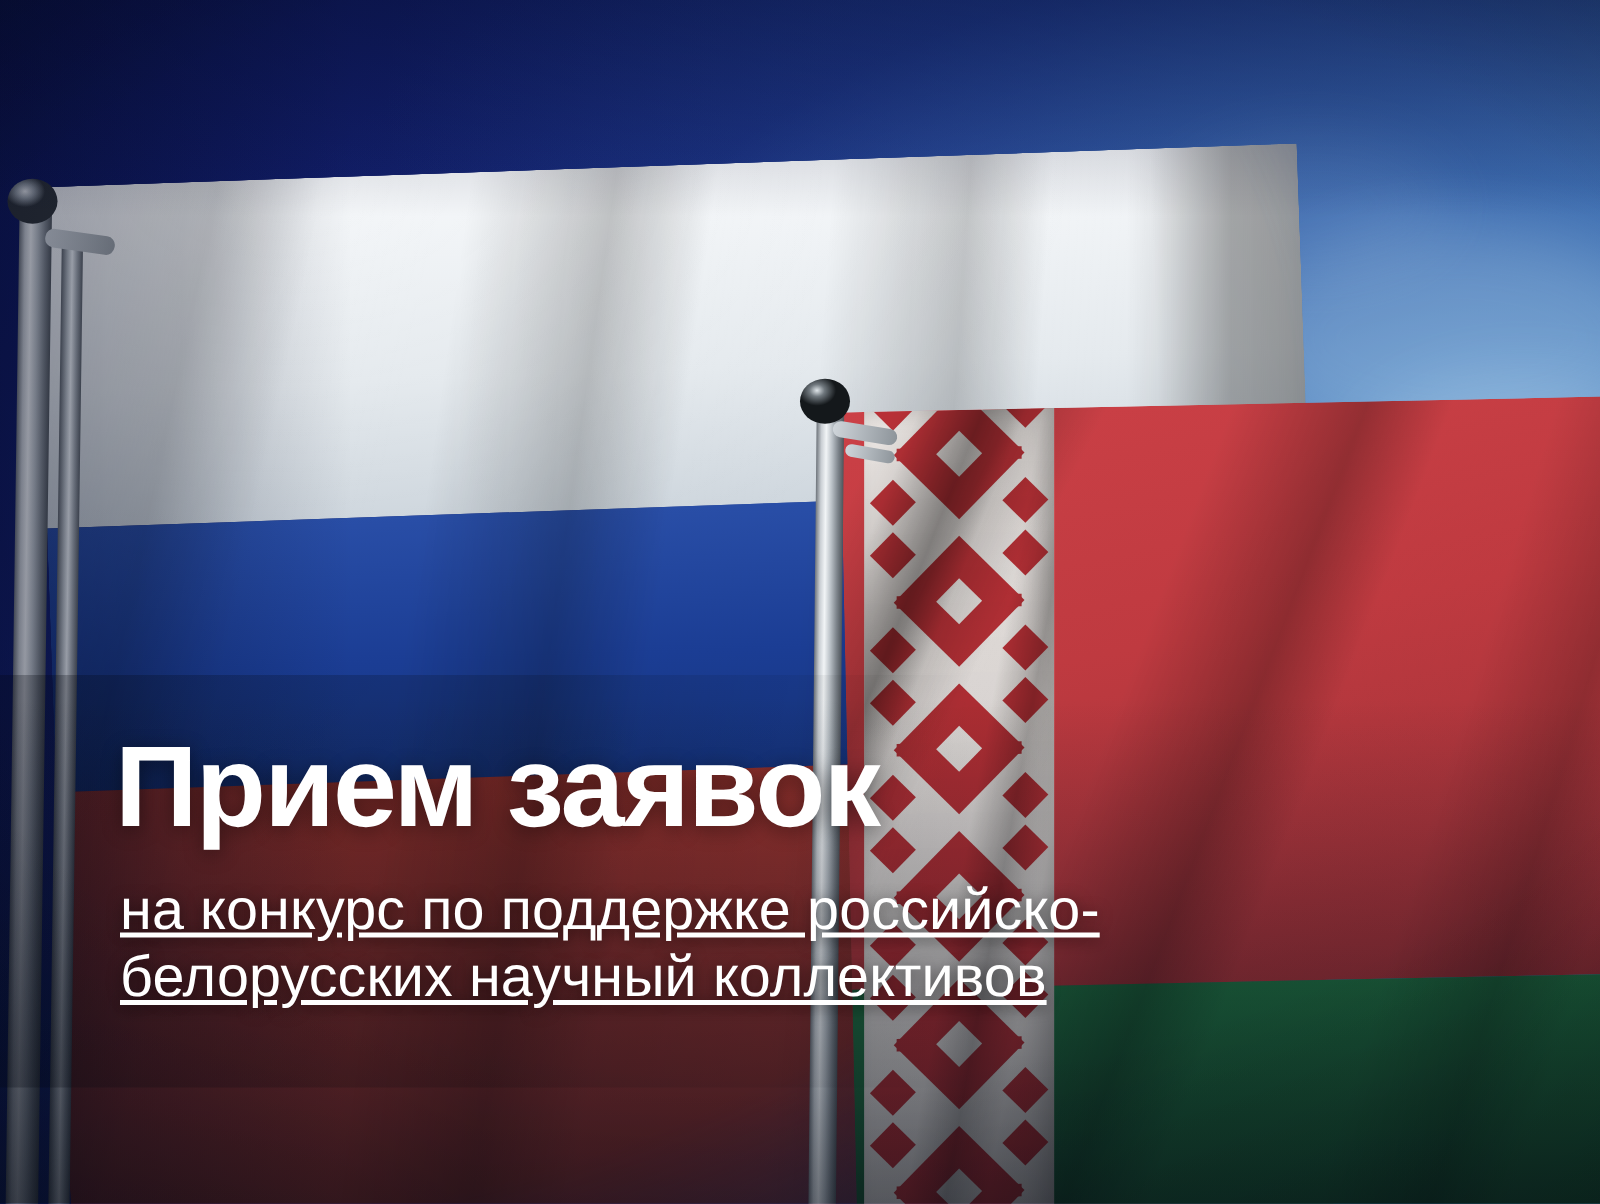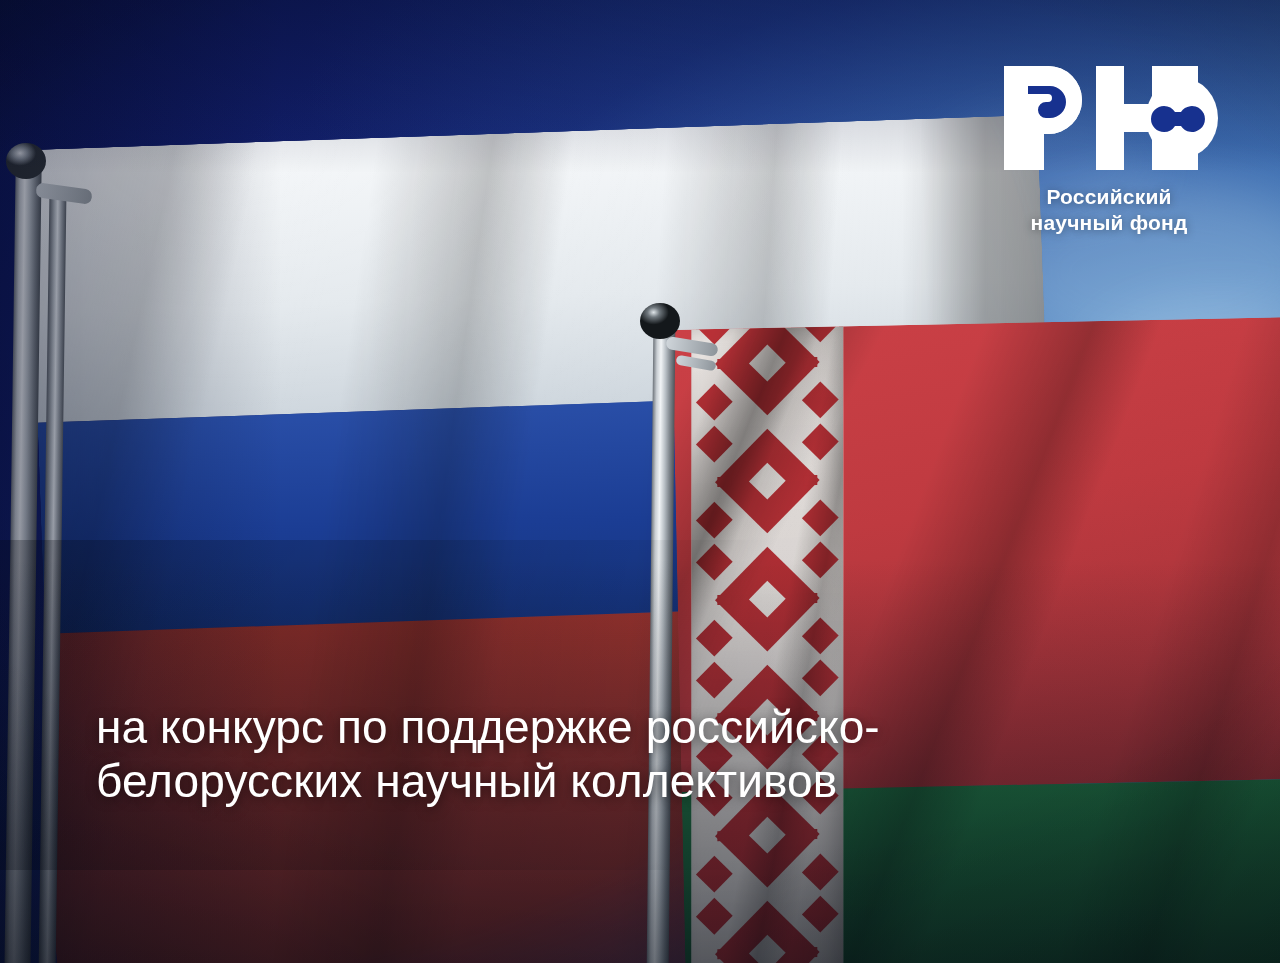--- a/index.html
+++ b/index.html
@@ -199,20 +199,21 @@
   }
   .subtitle{
     position:absolute;left:96px;top:700px;
     width:1100px;
     font-size:46px;
     line-height:1.18;
     font-weight:300;
     letter-spacing:.1px;
     color:#ffffff;
     text-shadow:0 2px 12px rgba(0,0,0,.55);
+    text-decoration:underline;
   }
   .subtitle span{display:block;white-space:nowrap;}
 
   
   .logo{
     position:absolute;right:56px;top:66px;
     width:230px;
     text-align:center;
   }
   .logo-mark{display:block;margin:0 auto;}
@@ -314,43 +315,21 @@
 
   <div class="pole pole-b"></div>
   <div class="finial finial-b"></div>
   <div class="halyard hal-b"></div>
   <div class="halyard hal-c"></div>
 
   <div class="text-scrim"></div>
   <div class="vignette"></div>
 
 
+  <div class="headline">Прием заявок</div>
 
   <div class="subtitle">
     <span>на конкурс по поддержке российско-</span>
     <span>белорусских научный коллективов</span>
   </div>
 
-  <div class="logo">
-    <svg class="logo-mark" width="218" height="104" viewBox="0 0 218 104" aria-hidden="true">
-      <g fill="#ffffff">
-
-        <path d="M4 0 H44 V104 H4 Z"></path>
-        <path d="M40 0 H48 A34 34 0 0 1 48 68 H40 Z"></path>
-        <circle cx="48" cy="34" r="34"></circle>
-        <path d="M28 20 h22 a16 16 0 0 1 0 32 h-4 a8 8 0 0 1 0 -16 h2 a4 4 0 0 0 0 -8 h-20 z" fill="#17318f"></path>
-
-        <path d="M96 0 H124 V104 H96 Z"></path>
-        <path d="M152 0 H180 V104 H152 Z"></path>
-        <path d="M96 38 H180 V66 H96 Z"></path>
-
-        <path d="M190 0 H214 V104 H190 Z" transform="translate(-16,0)"></path>
-        <ellipse cx="182" cy="52" rx="36" ry="40"></ellipse>
-        <path d="M164 40 a13 13 0 1 0 0 26 a13 13 0 0 0 11 -6 h6 a13 13 0 1 0 0 -14 h-6 a13 13 0 0 0 -11 -6 z" fill="#17318f"></path>
-      </g>
-    </svg>
-    <div class="logo-name">
-      <span>Российский</span>
-      <span>научный фонд</span>
-    </div>
-  </div>
 
 </div>
 
 </body></html>

